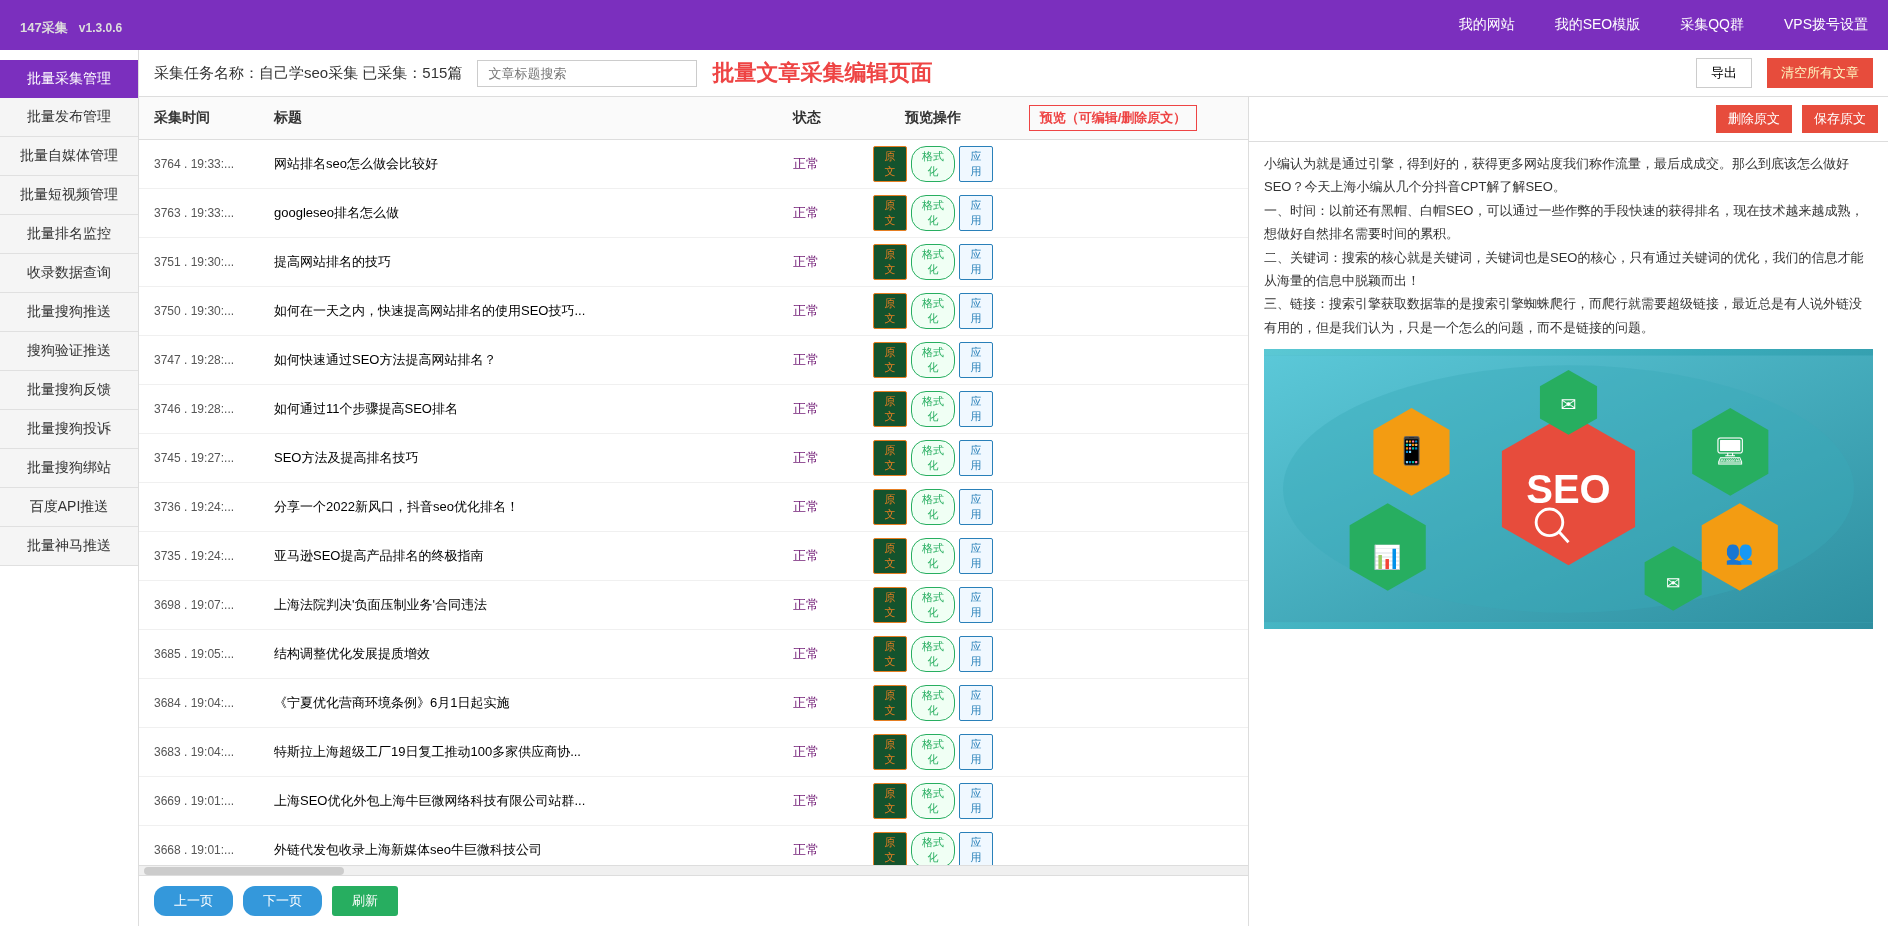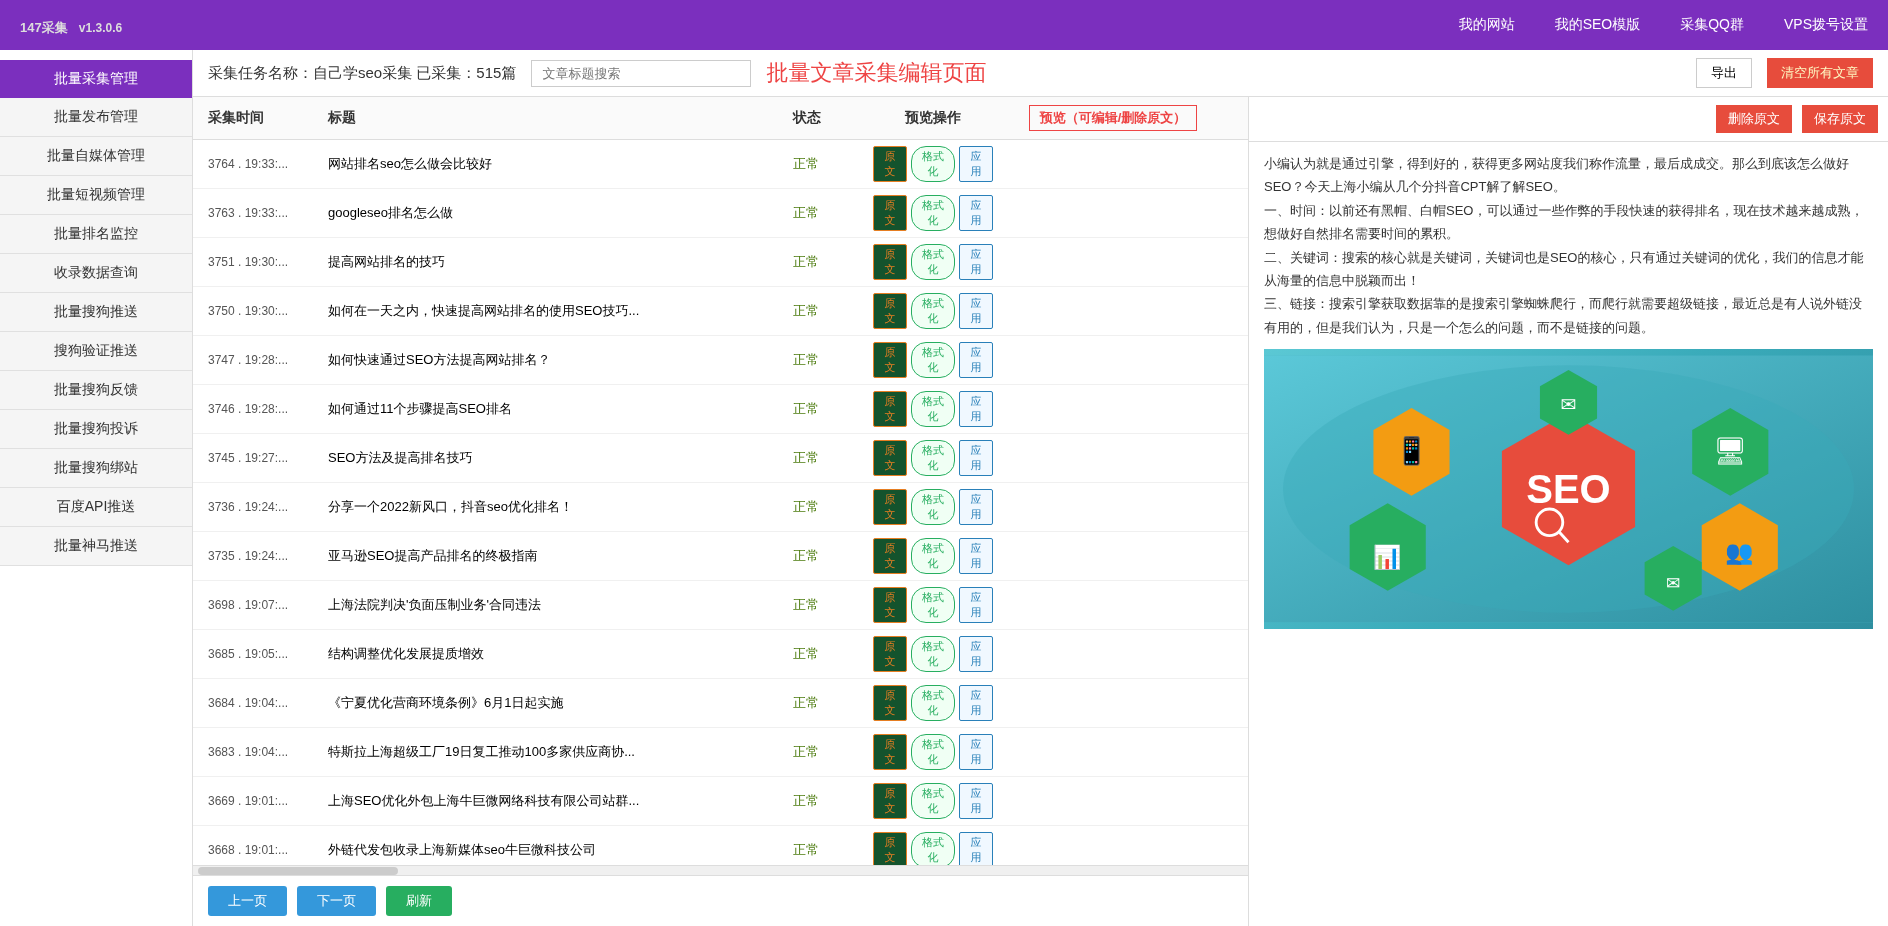--- a/index.html
+++ b/index.html
@@ -22,21 +22,21 @@
     }
     .top-nav .logo span { font-size: 13px; color: #ddd; }
     .top-nav .nav-links { display: flex; gap: 40px; }
     .top-nav .nav-links a { color: white; text-decoration: none; font-size: 14px; cursor: pointer; }
 
     
     .main-layout { display: flex; height: calc(100vh - 50px); }
 
     
     .sidebar {
-      width: 193px;
+      width: 139px;
       background: #fff;
       border-right: 1px solid #ddd;
       padding-top: 10px;
       overflow-y: auto;
     }
     .sidebar-item {
       display: block;
       width: 100%;
       padding: 10px 0;
       text-align: center;
@@ -70,21 +70,21 @@
     .content-header .task-info { font-size: 15px; color: #333; white-space: nowrap; }
     .content-header .search-input {
       border: 1px solid #ccc;
       padding: 5px 10px;
       font-size: 13px;
       width: 220px;
       outline: none;
     }
     .content-header .page-title {
       font-size: 22px;
-      font-weight: normal;
+      font-weight: bold;
       color: #e44;
       white-space: nowrap;
     }
     .content-header .spacer { flex: 1; }
     .btn-export {
       background: #fff;
       border: 1px solid #ccc;
       padding: 5px 14px;
       cursor: pointer;
       font-size: 13px;
@@ -133,21 +133,21 @@
     .table-body { flex: 1; overflow-y: auto; }
     .table-row {
       display: flex;
       align-items: center;
       padding: 6px 15px;
       border-bottom: 1px solid #f0f0f0;
       font-size: 13px;
     }
     .table-row .col-time { width: 120px; color: #555; font-size: 12px; }
     .table-row .col-title { flex: 1; overflow: hidden; text-overflow: ellipsis; white-space: nowrap; padding-right: 10px; }
-    .table-row .col-status { width: 80px; color: #4d7c0f; }
+    .table-row .col-status { width: 80px; color: #701a75; }
     .table-row .col-ops { width: 120px; display: flex; gap: 4px; justify-content: center; }
     .table-row .col-preview { width: 240px; }
 
     .op-btn {
       padding: 2px 6px;
       font-size: 11px;
       border: 1px solid;
       cursor: pointer;
       border-radius: 2px;
     }
@@ -214,21 +214,21 @@
       padding: 10px 15px;
       border-top: 1px solid #ddd;
       gap: 10px;
     }
     .btn-prev, .btn-next {
       padding: 6px 20px;
       color: white;
       border: none;
       cursor: pointer;
       font-size: 13px;
-      border-radius: 3px;
+      border-radius: 12px;
     }
     .btn-prev { background: #3498db; }
     .btn-next { background: #3498db; }
     .btn-refresh {
       padding: 6px 20px;
       background: #27ae60;
       color: white;
       border: none;
       cursor: pointer;
       font-size: 13px;

